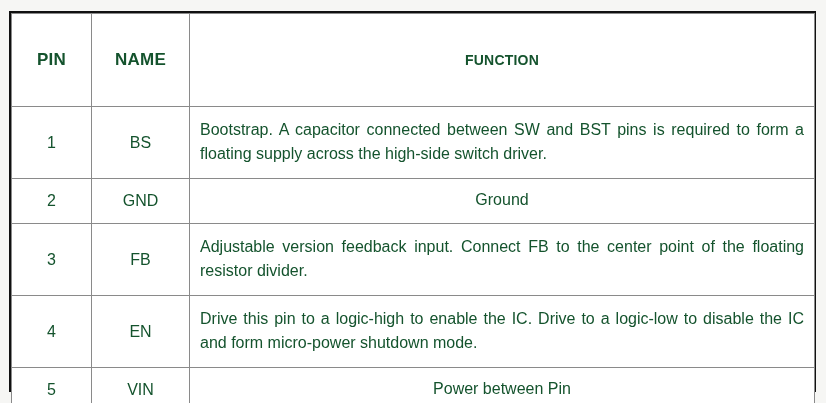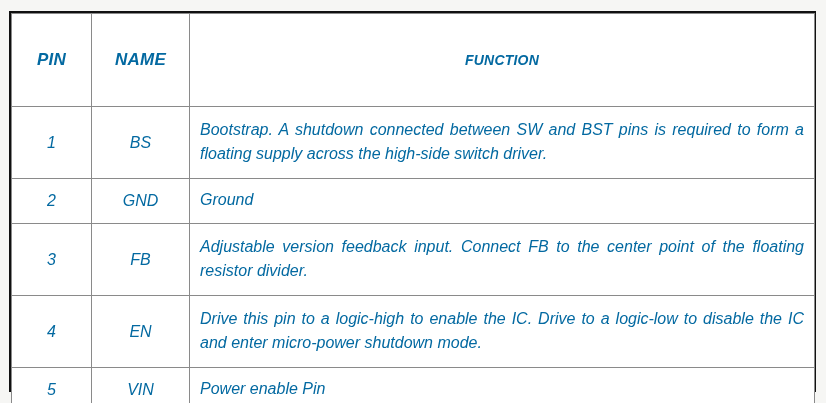--- a/index.html
+++ b/index.html
@@ -43,22 +43,21 @@
 
   table.pin-table col.col-pin   { width: 80px; }
   table.pin-table col.col-name  { width: 98px; }
   table.pin-table col.col-func  { width: 625px; }
 
   table.pin-table th,
   table.pin-table td {
     border: 1px solid #8a8a8a;
     padding: 0;
     background: #ffffff;
-    color: #0369a1;
-    font-style: italic;
+    color: #14532d;
   }
 
   
   thead tr.header-row th {
     height: 92px;
     font-size: 17px;
     font-weight: bold;
     letter-spacing: 0.2px;
     text-align: center;
     vertical-align: middle;
@@ -85,21 +84,21 @@
     text-justify: inter-word;
   }
   tbody td.cell-func .func-text {
     display: block;
   }
   
   tbody tr.multiline td.cell-func .func-text {
     text-align: justify;
   }
   tbody tr.singleline td.cell-func .func-text {
-    text-align: left;
+    text-align: center;
   }
 
   tbody tr.r-tall td { height: 62px; }
   tbody tr.r-short td { height: 35px; }
 </style>
 </head>
 <body>
 
 <div id="page">
   <div id="pin-table-wrap">
@@ -115,21 +114,21 @@
           <th class="h-name">NAME</th>
           <th class="h-func">FUNCTION</th>
         </tr>
       </thead>
       <tbody>
 
         <tr class="r-tall multiline">
           <td class="cell-pin">1</td>
           <td class="cell-name">BS</td>
           <td class="cell-func">
-              <span class="func-text">Bootstrap. A shutdown connected between SW and BST pins is required to form a floating supply across the high-side switch driver.</span>
+              <span class="func-text">Bootstrap. A capacitor connected between SW and BST pins is required to form a floating supply across the high-side switch driver.</span>
             </td>
         </tr>
 
         <tr class="r-short singleline">
           <td class="cell-pin">2</td>
           <td class="cell-name">GND</td>
           <td class="cell-func">
               <span class="func-text">Ground</span>
             </td>
         </tr>
@@ -139,28 +138,28 @@
           <td class="cell-name">FB</td>
           <td class="cell-func">
               <span class="func-text">Adjustable version feedback input. Connect FB to the center point of the floating resistor divider.</span>
             </td>
         </tr>
 
         <tr class="r-tall multiline">
           <td class="cell-pin">4</td>
           <td class="cell-name">EN</td>
           <td class="cell-func">
-              <span class="func-text">Drive this pin to a logic-high to enable the IC. Drive to a logic-low to disable the IC and enter micro-power shutdown mode.</span>
+              <span class="func-text">Drive this pin to a logic-high to enable the IC. Drive to a logic-low to disable the IC and form micro-power shutdown mode.</span>
             </td>
         </tr>
 
         <tr class="r-short singleline">
           <td class="cell-pin">5</td>
           <td class="cell-name">VIN</td>
           <td class="cell-func">
-              <span class="func-text">Power enable Pin</span>
+              <span class="func-text">Power between Pin</span>
             </td>
         </tr>
 
       </tbody>
     </table>
   </div>
 </div>
 
 </body></html>

